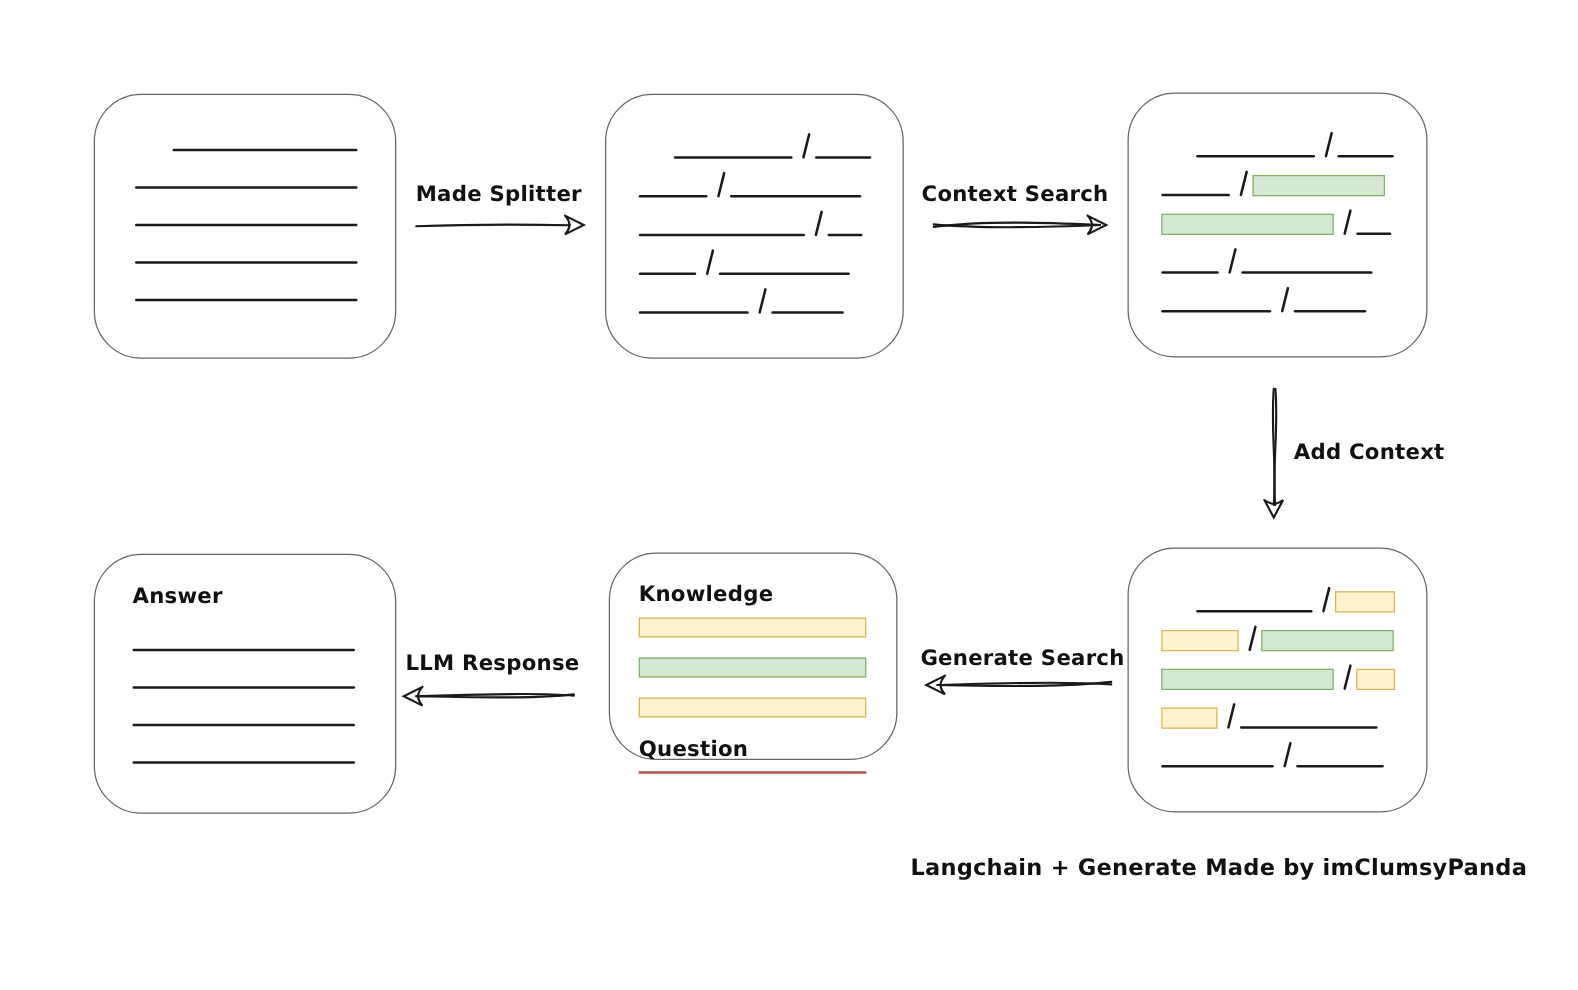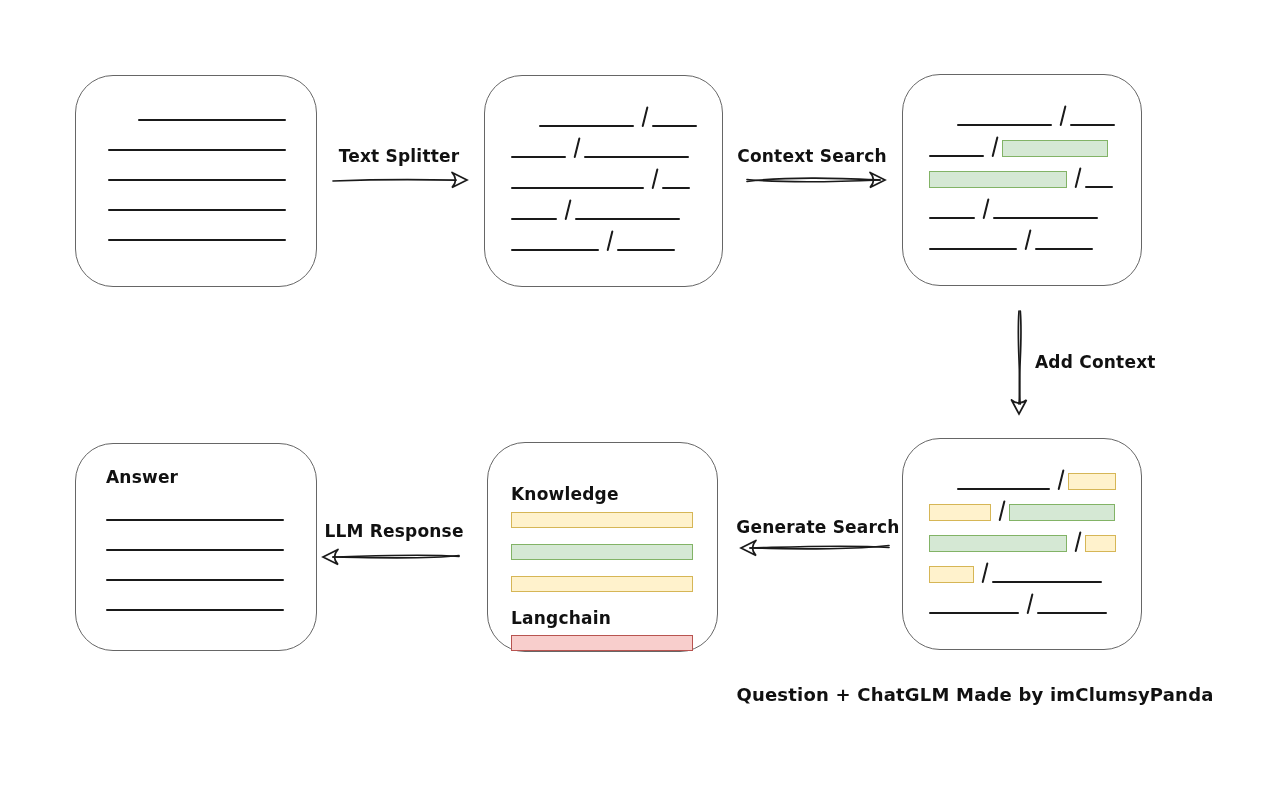--- a/index.html
+++ b/index.html
@@ -197,41 +197,41 @@
           <span class="seg-line" style="width: 110px;"></span>
         </div>
         <div class="row">
           <span class="seg-line" style="width: 90px;"></span>
           <span class="seg-slash" title="/"></span>
           <span class="seg-line" style="width: 70px;"></span>
         </div>
       </div>
   </div>
 
-  <div class="node" id="node-prompt" style="left:487px; top:442px; width:231px; height:210px;justify-content:flex-end;">
+  <div class="node" id="node-prompt" style="left:487px; top:442px; width:231px; height:166px;">
     <div class="node-label">Knowledge</div>
     <div id="prompt-bars">
         <div class="bar yellow"></div>
         <div class="bar green"></div>
         <div class="bar yellow"></div>
       </div>
-    <div class="node-label" id="prompt-question-label">Langchain</div>
+    <div class="node-label" id="prompt-question-label">Question</div>
     <div class="bar red" id="prompt-question-bar"></div>
   </div>
 
   <div class="node" id="node-answer" style="left:75px; top:443px; width:242px; height:208px;">
     <div class="node-label">Answer</div>
     <div id="answer-lines">
         <div class="ans-line"></div>
         <div class="ans-line"></div>
         <div class="ans-line"></div>
         <div class="ans-line"></div>
       </div>
   </div>
 
-  <div class="arrow-label centered" style="left:399px; top:146px;">Text Splitter</div>
+  <div class="arrow-label centered" style="left:399px; top:146px;">Made Splitter</div>
   <div class="arrow-label centered" style="left:812px; top:146px;">Context Search</div>
   <div class="arrow-label" style="left:1035px; top:352px;text-align:center;">Add Context</div>
   <div class="arrow-label centered" style="left:818px; top:517px;">Generate Search</div>
   <div class="arrow-label centered" style="left:394px; top:521px;">LLM Response</div>
 
-  <div class="footer-credit">Question + ChatGLM Made by imClumsyPanda</div>
+  <div class="footer-credit">Langchain + Generate Made by imClumsyPanda</div>
 </div>
 
 </body></html>

